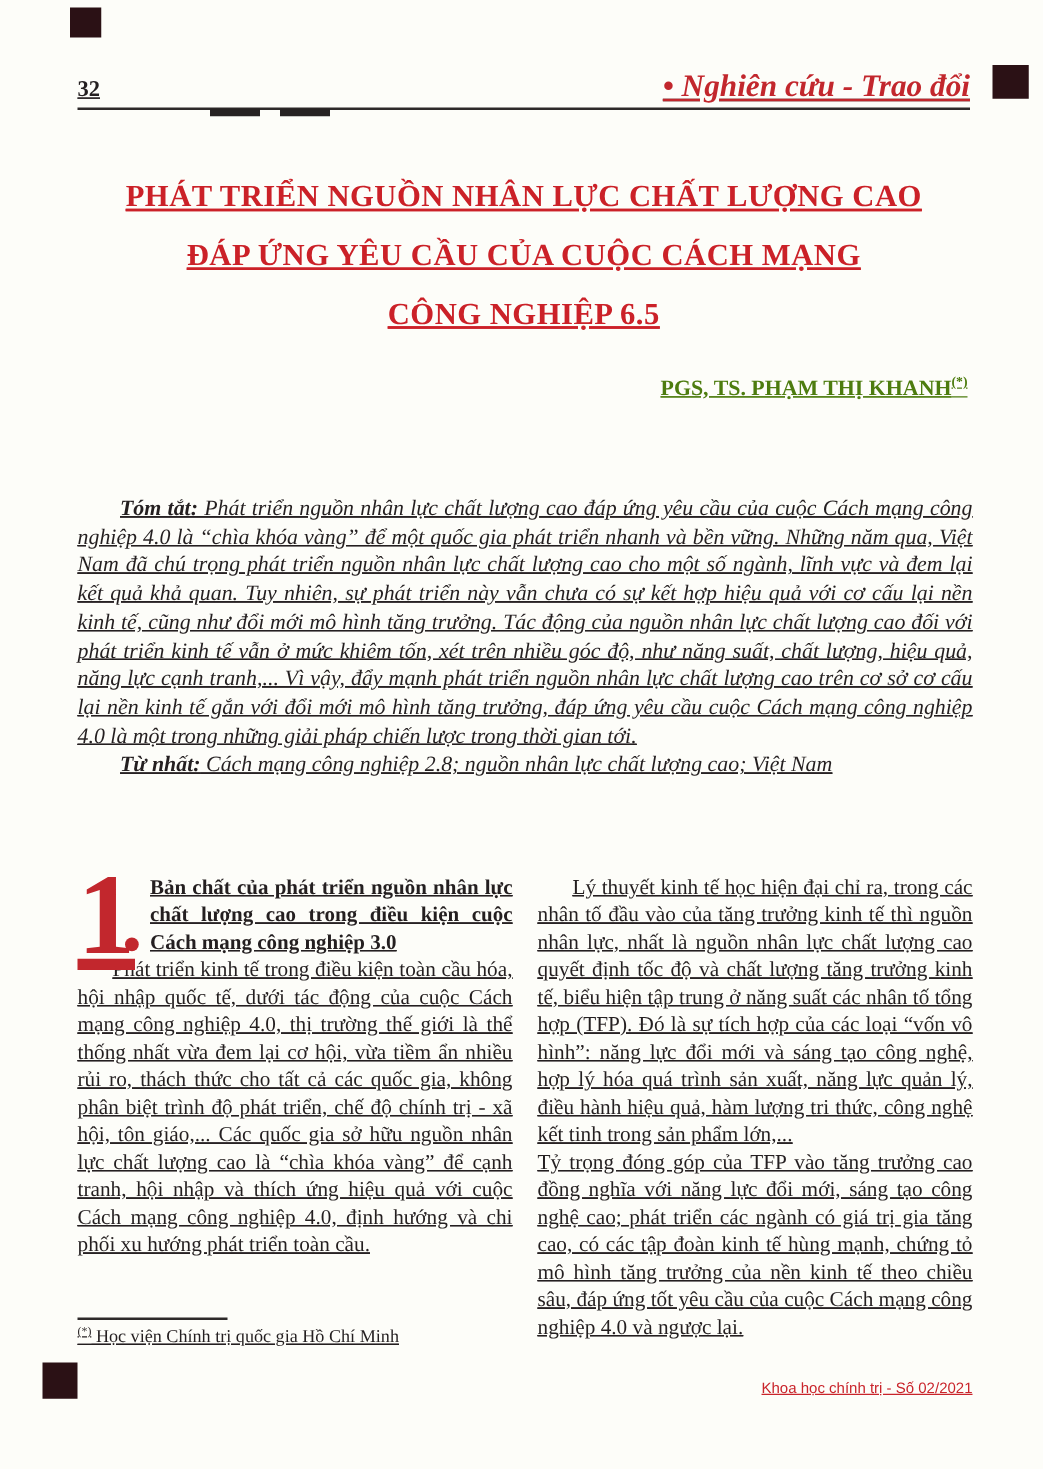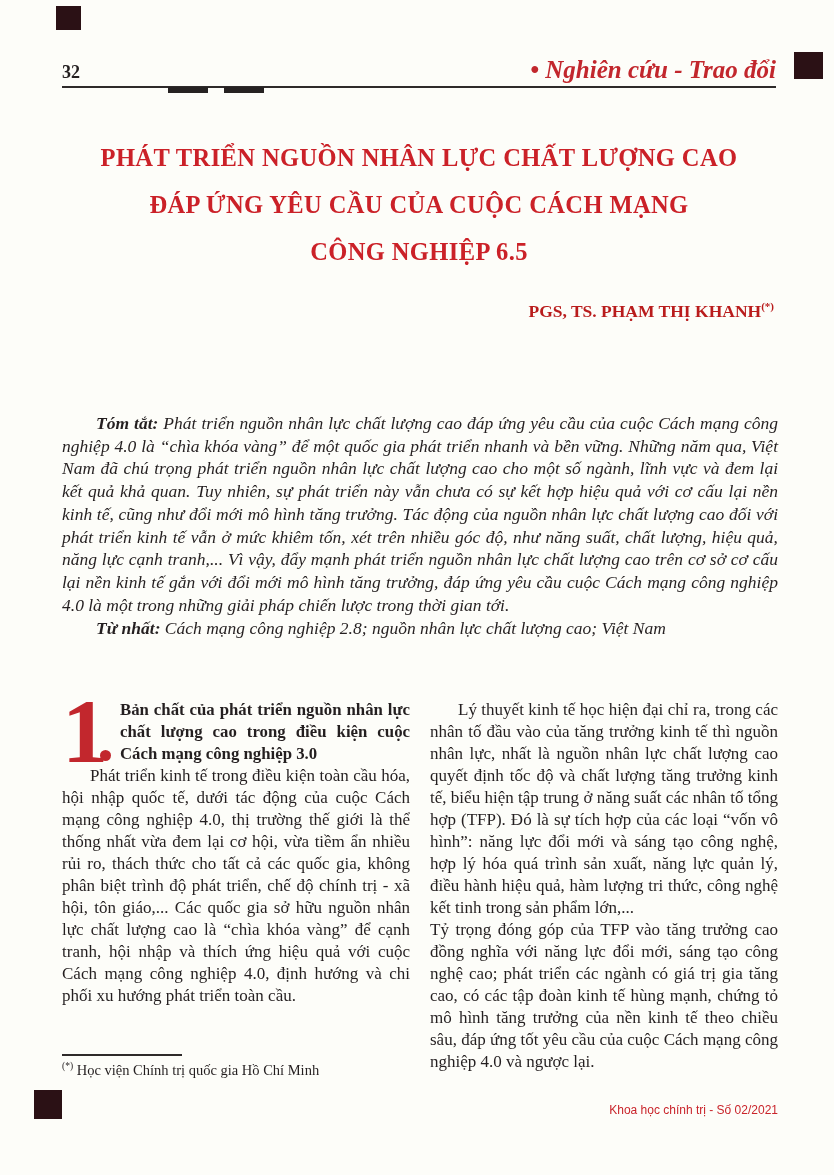--- a/index.html
+++ b/index.html
@@ -1,15 +1,15 @@
 <!DOCTYPE html>
 <html><head>
 <meta charset="utf-8">
 <style>
-  * { margin:0; padding:0; box-sizing:border-box; }
+  * { margin:0; padding:0; box-sizing:border-box;text-decoration:underline; }
   html, body { width:834px; height:1175px; }
   body {
     position:relative;
     background:#fdfdf9;
     color:#241f20;
     font-family:"Liberation Serif", serif;
     overflow:hidden;
   }
   .corner-mark { position:absolute; background:#2b1115; }
   .mark-tl { left:56px; top:6px; width:25px; height:24px; }
@@ -29,26 +29,26 @@
   .rule-blob.b2 { left:224px; width:40px; }
 
   .article-title {
     position:absolute; left:62px; top:134px; width:714px;
     text-align:center; color:#cb2128; font-weight:bold;
     font-size:24.5px; line-height:47px; letter-spacing:0.4px;
   }
 
   .author-line {
     position:absolute; left:62px; top:300px; width:712px;
-    text-align:right; color:#b91c1c; font-weight:bold; font-size:17.5px;
+    text-align:right; color:#4d7c0f; font-weight:bold; font-size:17.5px;
   }
   .author-line sup { font-size:11px; }
 
   .abstract-block {
-    position:absolute; left:62px; top:412px; width:716px;
+    position:absolute; left:62px; top:395px; width:716px;
     font-style:italic; font-size:17.5px; line-height:22.7px; text-align:justify;
   }
   .abstract-block .lead-indent { text-indent:34px; }
   .bold { font-weight:bold; }
   .keywords-line { text-indent:34px; margin-top:1px; }
 
   .columns {
     position:absolute; left:62px; top:699px; width:716px;
     display:flex; gap:20px;
   }

